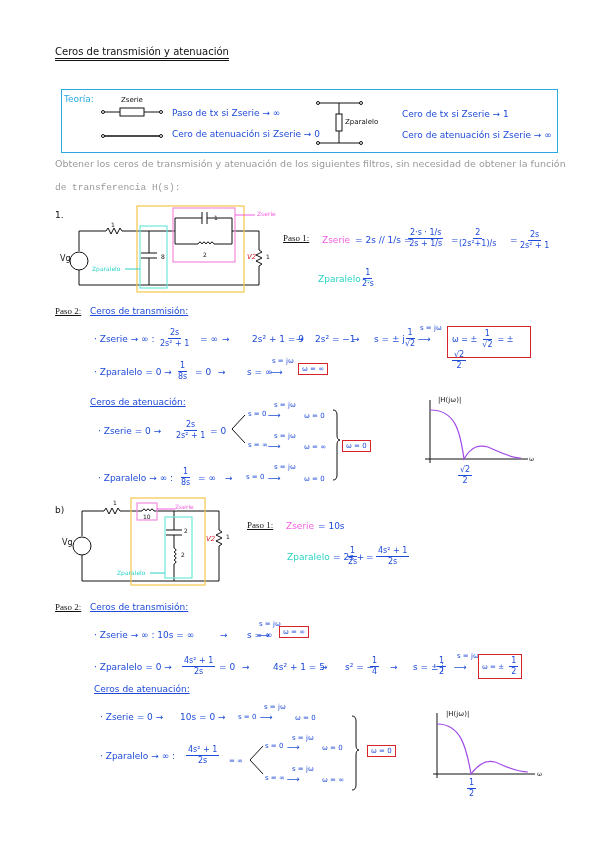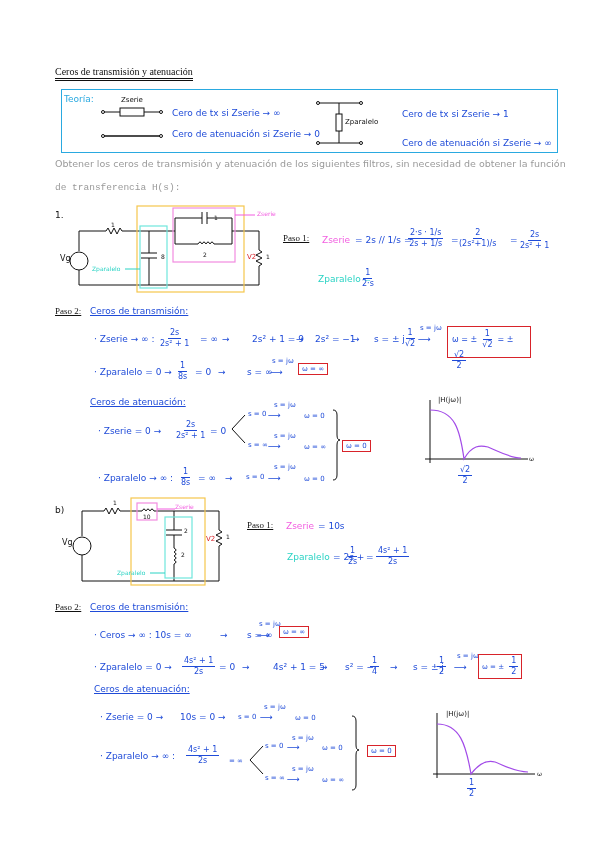--- a/index.html
+++ b/index.html
@@ -4,35 +4,35 @@
 <style>
   html,body{margin:0;padding:0;background:#fff;}
   body{width:600px;height:848px;position:relative;overflow:hidden;font-family:"DejaVu Sans",sans-serif;color:#1a3fd6;}
   .abs{position:absolute;}
   .hw{font-size:9px;white-space:nowrap;}
   .blue{color:#1f4bd8;}
   .black{color:#111;}
   .grey{color:#9a9a9a;}
   .pink{color:#f25de0;}
   .cyan{color:#2ad3c4;}
-  .red{color:#d8232a;}
+  .red{color:#d8232a;font-style:italic;}
   .title{font-size:10px;color:#111;text-decoration:underline;text-decoration-thickness:1px;text-underline-offset:3px;}
   .title2{border-bottom:3px double #111;padding-bottom:1px;}
   .teoria-box{border:1.5px solid #2aa9e0;}
   .frac{display:inline-flex;flex-direction:column;align-items:center;vertical-align:middle;font-size:8px;line-height:10px;}
   .frac .num{border-bottom:1px solid currentColor;padding:0 2px;}
   .redbox{border:1.5px solid #d8232a;padding:2px 4px;}
   .step{font-size:9px;color:#111;text-decoration:underline;font-family:Liberation Serif, serif;}
   .section{font-size:9px;text-decoration:underline;}
   svg{position:absolute;overflow:visible;}
 </style>
 </head>
 <body>
 
-<div class="abs title title2" style="left:55px;top:66px;font-family:Liberation Serif, serif;">Ceros de transmisión y atenuación</div>
+<div class="abs title title2" style="left:55px;top:46px;">Ceros de transmisión y atenuación</div>
 
 <div class="abs teoria-box" style="left:61px;top:89px;width:495px;height:62px;"></div>
 <div class="abs hw" style="left:64px;top:94px;color:#2aa9e0;">Teoría:</div>
 <div class="abs hw black" style="left:121px;top:96px;font-size:7px;">Zserie</div>
 <svg style="left:0;top:0;width:600px;height:848px;">
   <g stroke="#111" stroke-width="1" fill="none">
     <circle cx="103" cy="112" r="1.5"></circle>
       <line x1="104" y1="112" x2="120" y2="112"></line>
     <rect x="120" y="108" width="24" height="8" fill="#fff"></rect>
     <line x1="144" y1="112" x2="160" y2="112"></line>
@@ -44,25 +44,25 @@
       <line x1="319" y1="103" x2="360" y2="103"></line>
       <circle cx="361" cy="103" r="1.5"></circle>
     <line x1="339" y1="103" x2="339" y2="114"></line>
       <rect x="336" y="114" width="6" height="17" fill="#fff"></rect>
       <line x1="339" y1="131" x2="339" y2="143"></line>
     <circle cx="318" cy="143" r="1.5"></circle>
       <line x1="319" y1="143" x2="360" y2="143"></line>
       <circle cx="361" cy="143" r="1.5"></circle>
   </g>
 </svg>
-<div class="abs hw blue" style="left:172px;top:108px;">Cero de tx si Zserie → ∞</div>
+<div class="abs hw blue" style="left:172px;top:108px;">Paso de tx si Zserie → ∞</div>
 <div class="abs hw blue" style="left:172px;top:129px;">Cero de atenuación si Zserie → 0</div>
 <div class="abs hw black" style="left:345px;top:118px;font-size:7px;">Zparalelo</div>
 <div class="abs hw blue" style="left:402px;top:109px;">Cero de tx si Zserie → 1</div>
-<div class="abs hw blue" style="left:402px;top:130px;margin-top:8px;">Cero de atenuación si Zserie → ∞</div>
+<div class="abs hw blue" style="left:402px;top:130px;">Cero de atenuación si Zserie → ∞</div>
 
 <div class="abs hw grey" style="left:55px;top:158px;font-size:9.5px;">Obtener los ceros de transmisión y atenuación de los siguientes filtros, sin necesidad de obtener la función</div>
 <div class="abs hw grey" style="left:55px;top:182px;font-size:9.5px;font-family:Liberation Mono, monospace;">de transferencia H(s):</div>
 
 <div class="abs hw black" style="left:55px;top:210px;">1.</div>
 <svg style="left:0;top:0;width:600px;height:848px;">
   <g stroke="#111" stroke-width="1" fill="none">
     <line x1="79" y1="231" x2="106" y2="231"></line>
     <polyline points="106,231 108,228 111,234 114,228 117,234 120,228 122,231"></polyline>
     <line x1="122" y1="231" x2="175" y2="231"></line>
@@ -264,21 +264,21 @@
     <span>2s</span>
   </div>
 <div class="abs hw blue" style="left:366px;top:552px;">=</div>
 <div class="abs blue frac" style="left:376px;top:546px;">
     <span class="num">4s² + 1</span>
     <span>2s</span>
   </div>
 
 <div class="abs step" style="left:55px;top:602px;">Paso 2:</div>
 <div class="abs section blue" style="left:90px;top:602px;">Ceros de transmisión:</div>
-<div class="abs hw blue" style="left:94px;top:630px;">· Ceros → ∞ : 10s = ∞</div>
+<div class="abs hw blue" style="left:94px;top:630px;">· Zserie → ∞ : 10s = ∞</div>
 <div class="abs hw blue" style="left:220px;top:630px;">→</div>
 <div class="abs hw blue" style="left:247px;top:630px;">s = ∞</div>
 <div class="abs hw blue" style="left:259px;top:620px;font-size:7px;">s = jω</div>
 <div class="abs hw blue" style="left:257px;top:630px;">⟶</div>
 <div class="abs redbox blue hw" style="left:279px;top:626px;font-size:7px;padding:1px 3px;">ω = ∞</div>
 
 <div class="abs hw blue" style="left:94px;top:662px;">· Zparalelo = 0 →</div>
 <div class="abs blue frac" style="left:182px;top:656px;">
     <span class="num">4s² + 1</span>
     <span>2s</span>

